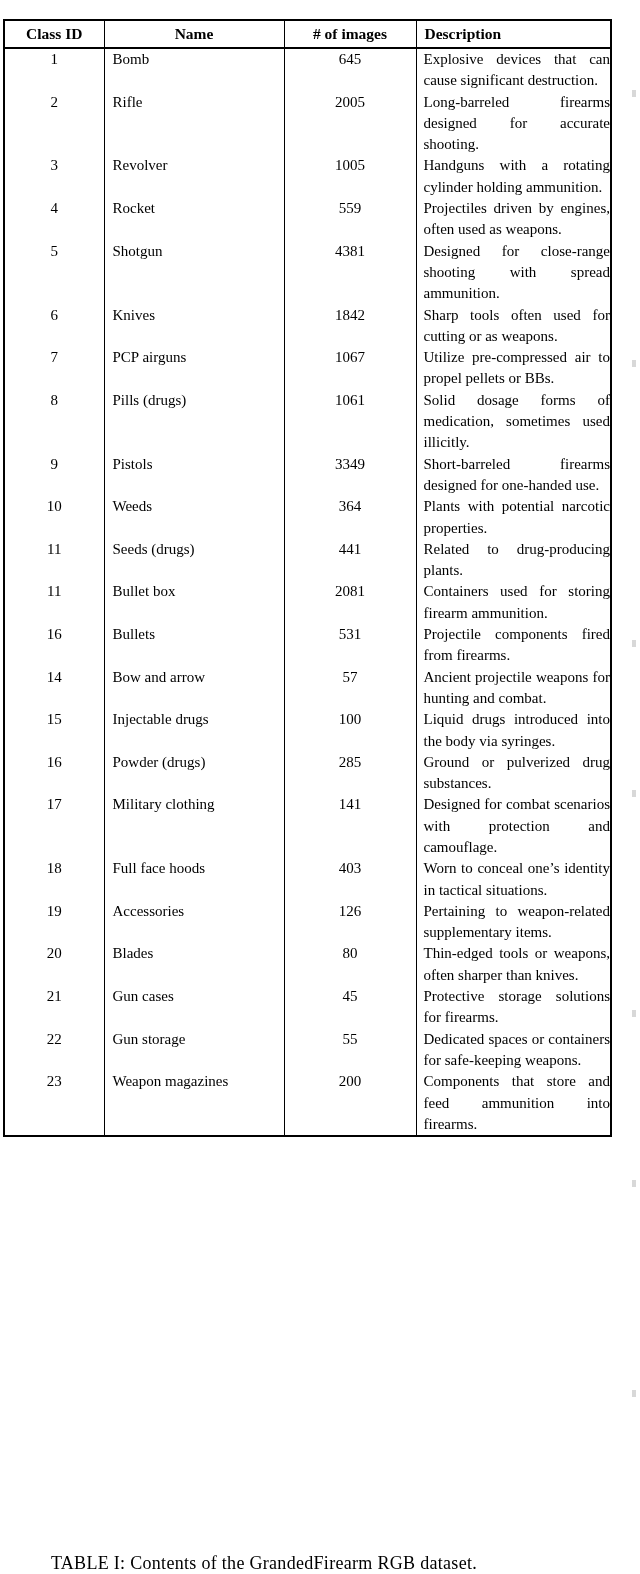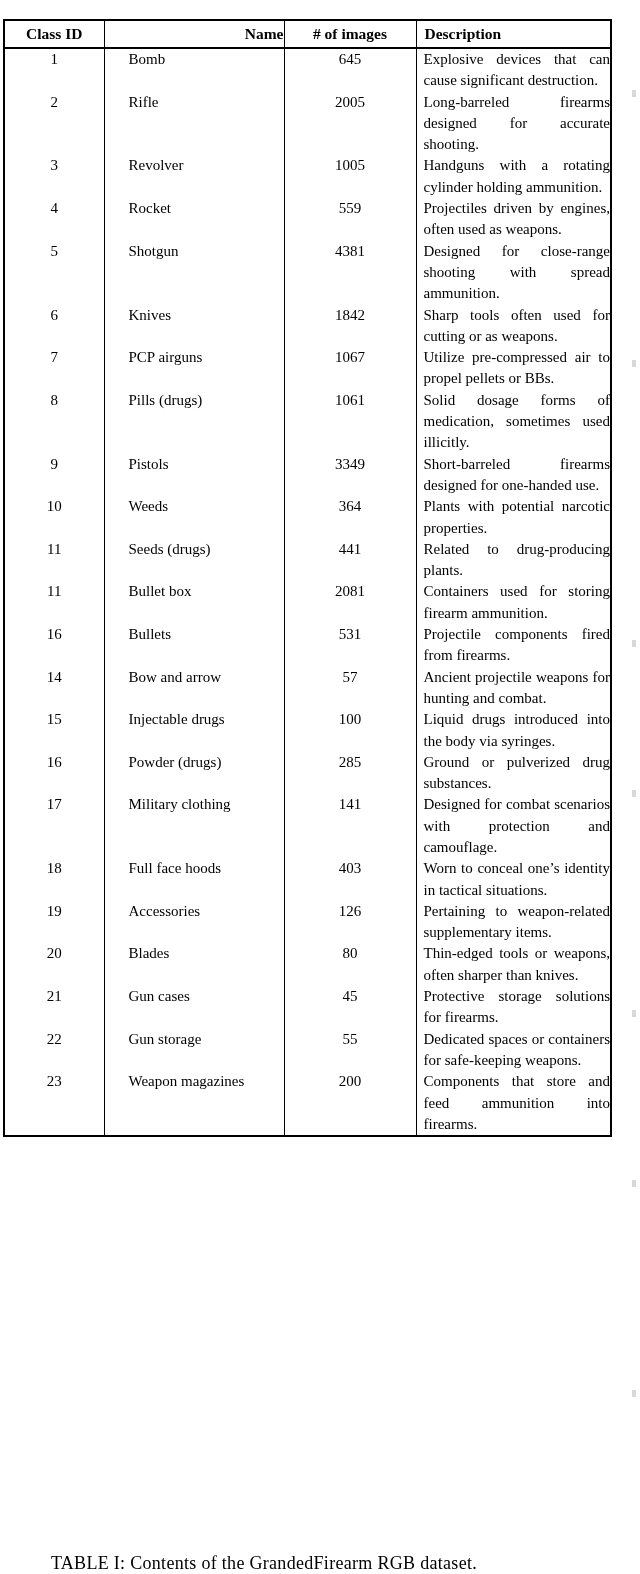--- a/index.html
+++ b/index.html
@@ -51,37 +51,37 @@
   thead th {
     font-weight: bold;
     font-size: 15.5px;
     line-height: 20px;
     padding: 3px 0 3px 0;
     border-bottom: 2px solid #000;
     vertical-align: middle;
     white-space: nowrap;
   }
   thead th.h-id    { text-align: center; border-right: 1.5px solid #000; }
-  thead th.h-name  { text-align: right; padding-left: 0; border-right: 1.5px solid #000; }
+  thead th.h-name  { text-align: center; padding-left: 0; border-right: 1.5px solid #000; }
   thead th.h-num   { text-align: center; border-right: 1.5px solid #000; }
   thead th.h-desc  { text-align: left; padding-left: 8px; }
 
   tbody td {
     font-size: 15px;
     line-height: 21.3px;
     vertical-align: top;
     padding: 0;
   }
   tbody td.d-id {
     text-align: center;
     border-right: 1.5px solid #000;
   }
   tbody td.d-name {
     text-align: left;
-    padding-left: 24px;
+    padding-left: 8px;
     border-right: 1.5px solid #000;
   }
   tbody td.d-num {
     text-align: center;
     border-right: 1.5px solid #000;
     margin-top: 31px;
   }
   tbody td.d-desc {
     text-align: justify;
     text-align-last: left;

